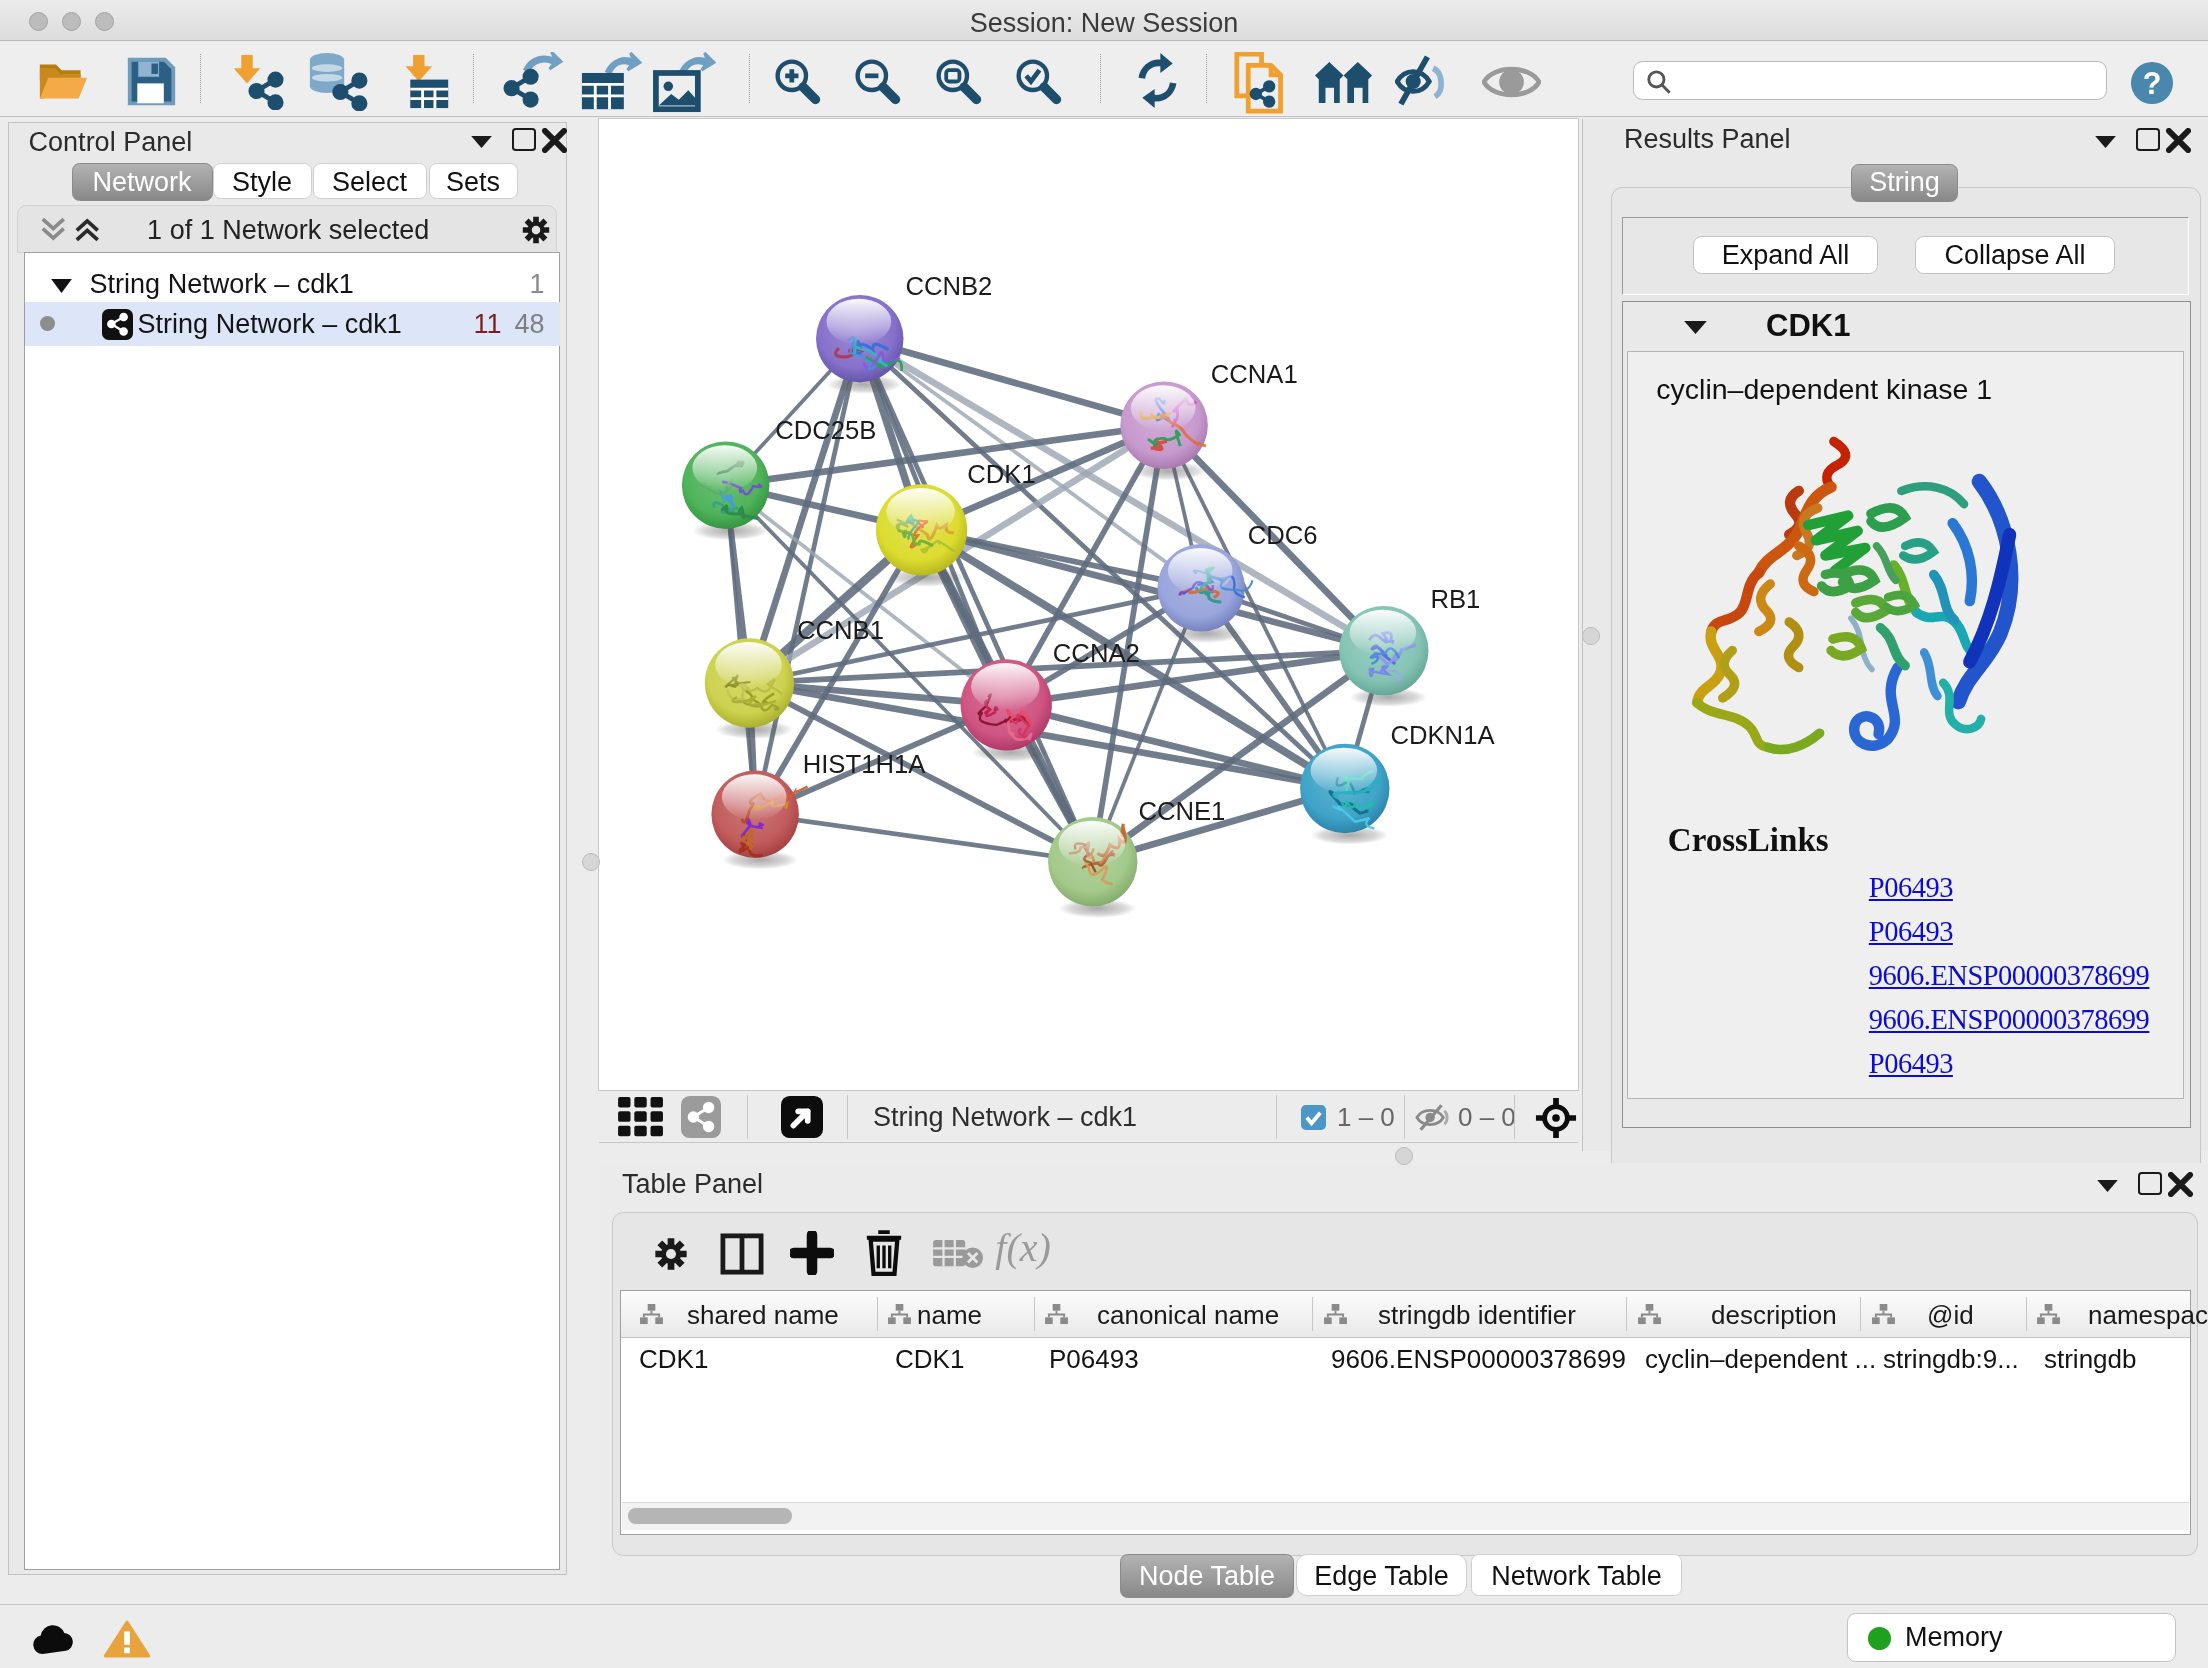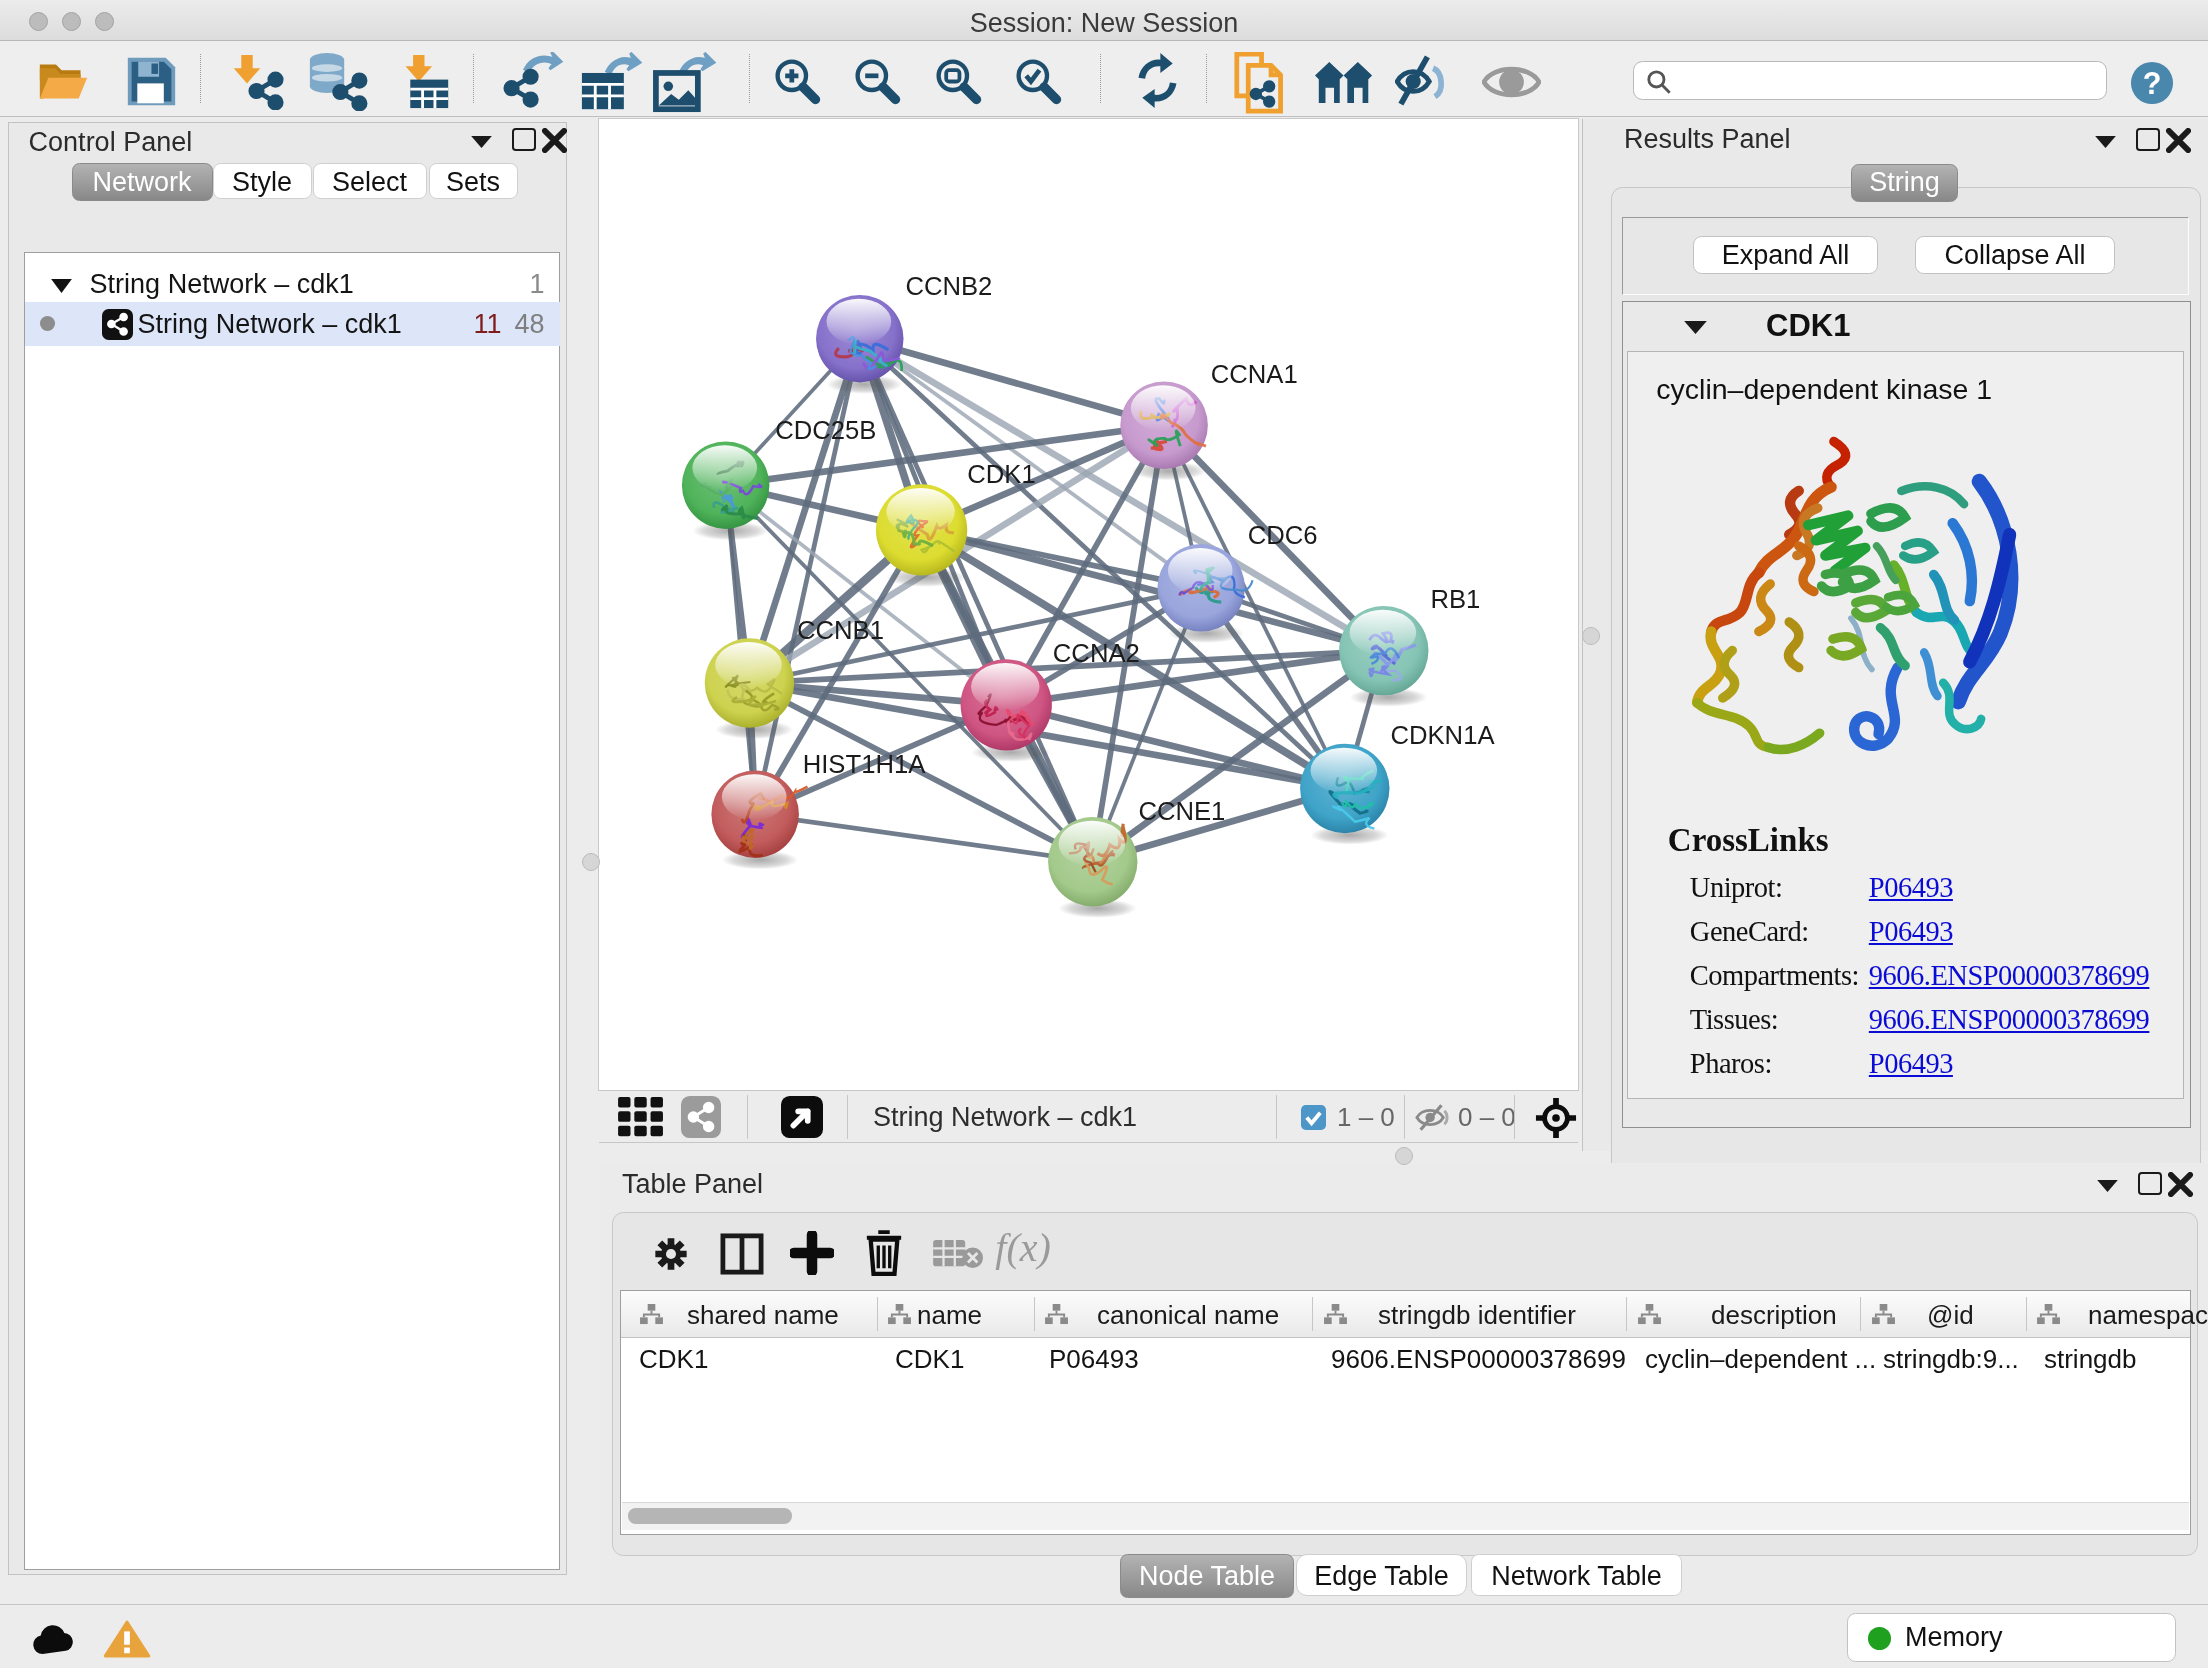--- a/index.html
+++ b/index.html
@@ -185,20 +185,38 @@
  <div class="abs" style="left:503px;top:4.8px;width:20px;height:19px;border:2.9px solid #1a1a1a;border-radius:3.8px;"></div>
  <svg class="abs" style="left:533px;top:4.8px;" width="25" height="25" viewBox="0 0 26 26">
       <path d="M3 3 L23 23 M23 3 L3 23" stroke="#1a1a1a" stroke-width="6" stroke-linecap="round"></path>
     </svg>
 
  <div class="abs graytab" style="left:63px;top:40px;width:139px;height:36px;border-radius:7.6px;text-align:center;font-size:27px;line-height:36px;">Network</div>
  <div class="abs whitetab" style="left:204px;top:40px;width:99px;height:36px;border-radius:7.6px;text-align:center;font-size:27px;line-height:36px;box-sizing:border-box;">Style</div>
  <div class="abs whitetab" style="left:304px;top:40px;width:114px;height:36px;border-radius:7.6px;text-align:center;font-size:27px;line-height:36px;box-sizing:border-box;">Select</div>
  <div class="abs whitetab" style="left:420px;top:40px;width:89px;height:36px;border-radius:7.6px;text-align:center;font-size:27px;line-height:36px;box-sizing:border-box;">Sets</div>
 
+ <div class="abs" style="left:8.6px;top:82px;width:540px;height:48px;background:#e4e4e4;border:1px solid #d2d2d2;border-radius:9.5px 9.5px 0 0;box-sizing:border-box;">
+  <svg class="abs" style="left:21px;top:11.4px;" width="28.5" height="25" viewBox="0 0 30 26">
+        <path d="M4 2 L15 12 L26 2 M4 12 L15 22 L26 12" fill="none" stroke="#8a8a8a" stroke-width="4"></path>
+      </svg>
+  <svg class="abs" style="left:55px;top:11.4px;" width="28.5" height="25" viewBox="0 0 30 26">
+        <path d="M4 24 L15 14 L26 24 M4 14 L15 4 L26 14" fill="none" stroke="#2a2a2a" stroke-width="4"></path>
+      </svg>
+  <div class="abs" style="left:0;top:8.6px;width:540px;text-align:center;font-size:27px;color:#222;">1 of 1 Network selected</div>
+  <svg class="abs" style="left:502px;top:7.6px;" width="32" height="32" viewBox="0 0 34 34">
+   <g fill="#1a1a1a">
+          <circle cx="17" cy="17" r="9"></circle>
+   <g stroke="#1a1a1a" stroke-width="6">
+            <path d="M17 3 v6 M17 25 v6 M3 17 h6 M25 17 h6 M7 7 l4.4 4.4 M22.6 22.6 l4.4 4.4 M27 7 l-4.4 4.4 M11.4 22.6 L7 27"></path>
+          </g>
+        </g>
+   <circle cx="17" cy="17" r="4.5" fill="#e4e4e4"></circle>
+  </svg>
+ </div>
 
  <div class="abs" style="left:15px;top:129px;width:536px;height:1318px;background:#ffffff;border:1px solid #9e9e9e;box-sizing:border-box;">
   <div class="abs" style="left:0;top:11.4px;width:535px;height:42px;">
    <svg class="abs" style="left:25px;top:13.3px;" width="23" height="16" viewBox="0 0 24 17">
           <path d="M1 1 h22 l-11 15 z" fill="#111"></path>
         </svg>
    <div class="abs" style="left:65px;top:4.8px;font-size:27px;color:#141414;">String Network – cdk1</div>
    <div class="abs" style="left:505px;top:4.8px;font-size:27px;color:#8a8a8a;">1</div>
   </div>
   <div class="abs" style="left:0;top:49px;width:535px;height:44px;background:#dce6f8;">
@@ -579,23 +597,20 @@
      <path d="M178 150 q22 -6 26 12 q-20 12 -30 0" stroke="#3da045" stroke-width="10"></path>
      <path d="M140 200 q18 12 4 26 q-12 12 6 22" stroke="#b09014" stroke-width="10"></path>
      <path d="M186 218 q24 -8 30 10 q-20 14 -32 2" stroke="#78a824" stroke-width="10"></path>
      <path d="M236 206 C252 218 248 236 262 246" stroke="#2fa06e" stroke-width="10"></path>
      <path d="M262 120 q20 -10 30 6 q-18 14 -32 4" stroke="#27a087" stroke-width="9"></path>
      <path d="M292 150 C306 166 300 186 314 198" stroke="#2193b8" stroke-width="10"></path>
      <path d="M244 174 q20 -8 28 8 q-18 12 -30 2" stroke="#4ca43c" stroke-width="9"></path>
     </g>
    </svg>
    <div class="abs" style="left:40px;top:470px;font-family:'Liberation Serif',serif;font-size:33px;font-weight:bold;color:#111;">CrossLinks</div>
-   <div class="abs" style="left:62px;top:514px;font-family:'Liberation Serif',serif;font-size:28.5px;letter-spacing:-0.5px;color:#111;line-height:44px;">
-     Uniprot:<br>GeneCard:<br>Compartments:<br>Tissues:<br>Pharos:
-   </div>
    <div class="abs" style="left:241px;top:514px;font-family:'Liberation Serif',serif;font-size:28.5px;letter-spacing:-0.5px;color:#0b0bd6;line-height:44px;text-decoration:underline;">
      P06493<br>P06493<br>9606.ENSP00000378699<br>9606.ENSP00000378699<br>P06493
    </div>
   </div>
  </div>
 </div>
 <div class="abs" id="tpanel">
  <div class="abs hdrtxt" style="left:23px;top:5.7px;">Table Panel</div>
  <svg class="abs" style="left:1496px;top:15px;" width="25" height="15" viewBox="0 0 26 16">
       <path d="M2 2 h22 l-11 13 z" fill="#1a1a1a"></path>

